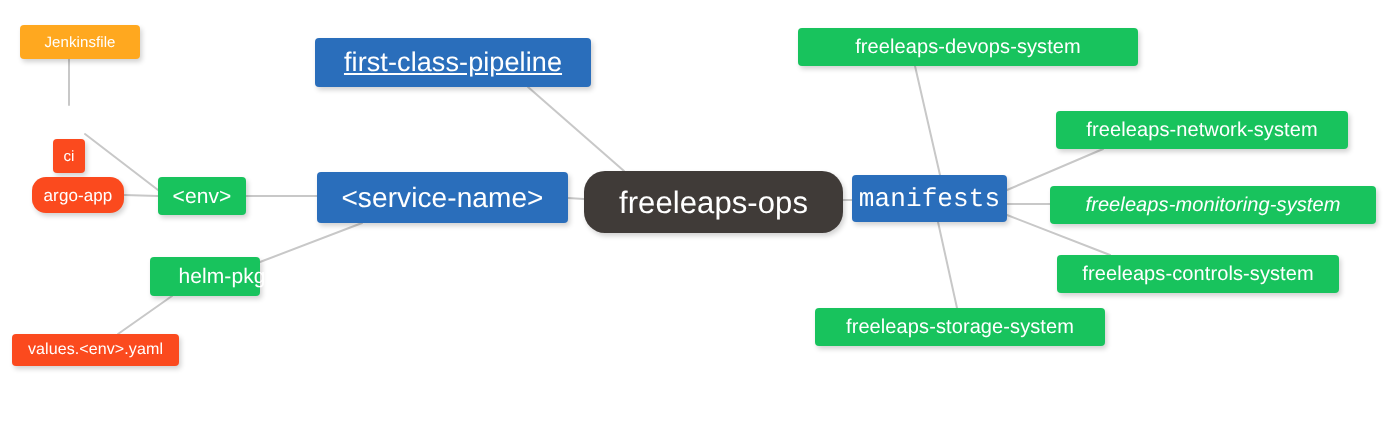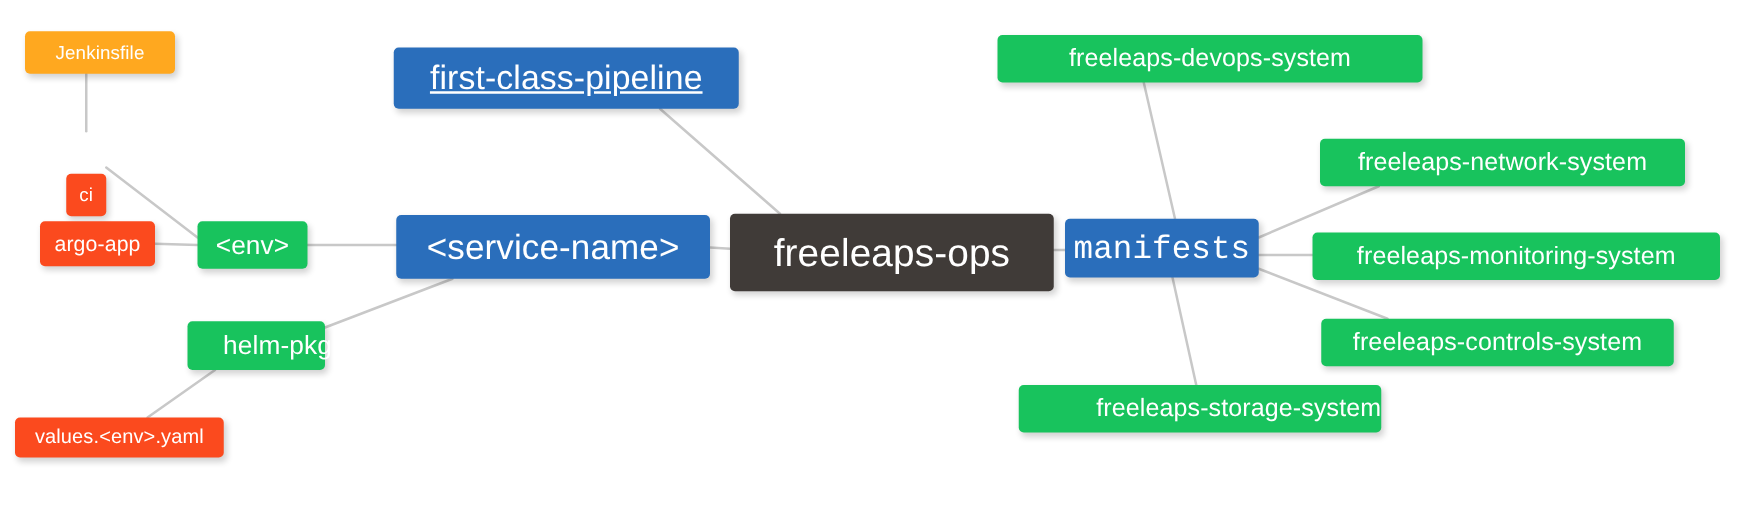--- a/index.html
+++ b/index.html
@@ -65,53 +65,53 @@
       <line x1="1007" y1="215" x2="1110" y2="255" stroke="#c8c8c8" stroke-width="2" stroke-linecap="round"></line>
       <line x1="938" y1="222" x2="957" y2="308" stroke="#c8c8c8" stroke-width="2" stroke-linecap="round"></line>
     </svg>
   <div id="node-layer">
       <div class="node" style="left: 20px; top: 25px; width: 120px; height: 34px; background: rgb(255, 168, 31); font-size: 15px; align-items: center;">
         <span class="node-label">Jenkinsfile</span>
       </div>
       <div class="node" style="left: 53px; top: 92px; width: 32px; height: 34px; background: rgb(251, 74, 30); font-size: 15px; margin-top: 47px;">
         <span class="node-label">ci</span>
       </div>
-      <div class="node" style="left: 32px; top: 177px; width: 92px; height: 36px; background: rgb(251, 74, 30); font-size: 17px;">
+      <div class="node" style="left: 32px; top: 177px; width: 92px; height: 36px; background: rgb(251, 74, 30); font-size: 17px; border-radius: 14px;">
         <span class="node-label">argo-app</span>
       </div>
       <div class="node" style="left: 158px; top: 177px; width: 88px; height: 38px; background: rgb(24, 195, 93); font-size: 21px; text-align: right;">
         <span class="node-label">&lt;env&gt;</span>
       </div>
       <div class="node" style="left: 150px; top: 257px; width: 110px; height: 39px; background: rgb(24, 195, 93); font-size: 21px; padding-left: 34px;">
         <span class="node-label">helm-pkg</span>
       </div>
       <div class="node" style="left: 12px; top: 334px; width: 167px; height: 32px; background: rgb(251, 74, 30); font-size: 16px;">
         <span class="node-label">values.&lt;env&gt;.yaml</span>
       </div>
       <div class="node" style="left: 315px; top: 38px; width: 276px; height: 49px; background: rgb(42, 110, 187); font-size: 27px; text-decoration: underline;">
         <span class="node-label">first-class-pipeline</span>
       </div>
       <div class="node" style="left: 317px; top: 172px; width: 251px; height: 51px; background: rgb(42, 110, 187); font-size: 28px;">
         <span class="node-label">&lt;service-name&gt;</span>
       </div>
-      <div class="node" style="left: 584px; top: 171px; width: 259px; height: 62px; background: rgb(64, 59, 56); font-size: 31px;">
+      <div class="node" style="left: 584px; top: 171px; width: 259px; height: 62px; background: rgb(64, 59, 56); font-size: 31px; border-radius: 21px;">
         <span class="node-label">freeleaps-ops</span>
       </div>
       <div class="node" style="left: 852px; top: 175px; width: 155px; height: 47px; background: rgb(42, 110, 187); font-size: 26px; font-family: Liberation Mono, monospace;">
         <span class="node-label">manifests</span>
       </div>
       <div class="node" style="left: 798px; top: 28px; width: 340px; height: 38px; background: rgb(24, 195, 93); font-size: 20px;">
         <span class="node-label">freeleaps-devops-system</span>
       </div>
       <div class="node" style="left: 1056px; top: 111px; width: 292px; height: 38px; background: rgb(24, 195, 93); font-size: 20px;">
         <span class="node-label">freeleaps-network-system</span>
       </div>
-      <div class="node" style="left: 1050px; top: 186px; width: 326px; height: 38px; background: rgb(24, 195, 93); font-size: 20px;">
+      <div class="node" style="left: 1050px; top: 186px; width: 326px; height: 38px; background: rgb(24, 195, 93); font-size: 20px; font-style: italic;">
         <span class="node-label">freeleaps-monitoring-system</span>
       </div>
       <div class="node" style="left: 1057px; top: 255px; width: 282px; height: 38px; background: rgb(24, 195, 93); font-size: 20px;">
         <span class="node-label">freeleaps-controls-system</span>
       </div>
-      <div class="node" style="left: 815px; top: 308px; width: 290px; height: 38px; background: rgb(24, 195, 93); font-size: 20px; justify-content: flex-end;">
+      <div class="node" style="left: 815px; top: 308px; width: 290px; height: 38px; background: rgb(24, 195, 93); font-size: 20px;">
         <span class="node-label">freeleaps-storage-system</span>
       </div>
     </div>
 </div>
 
 </body></html>

